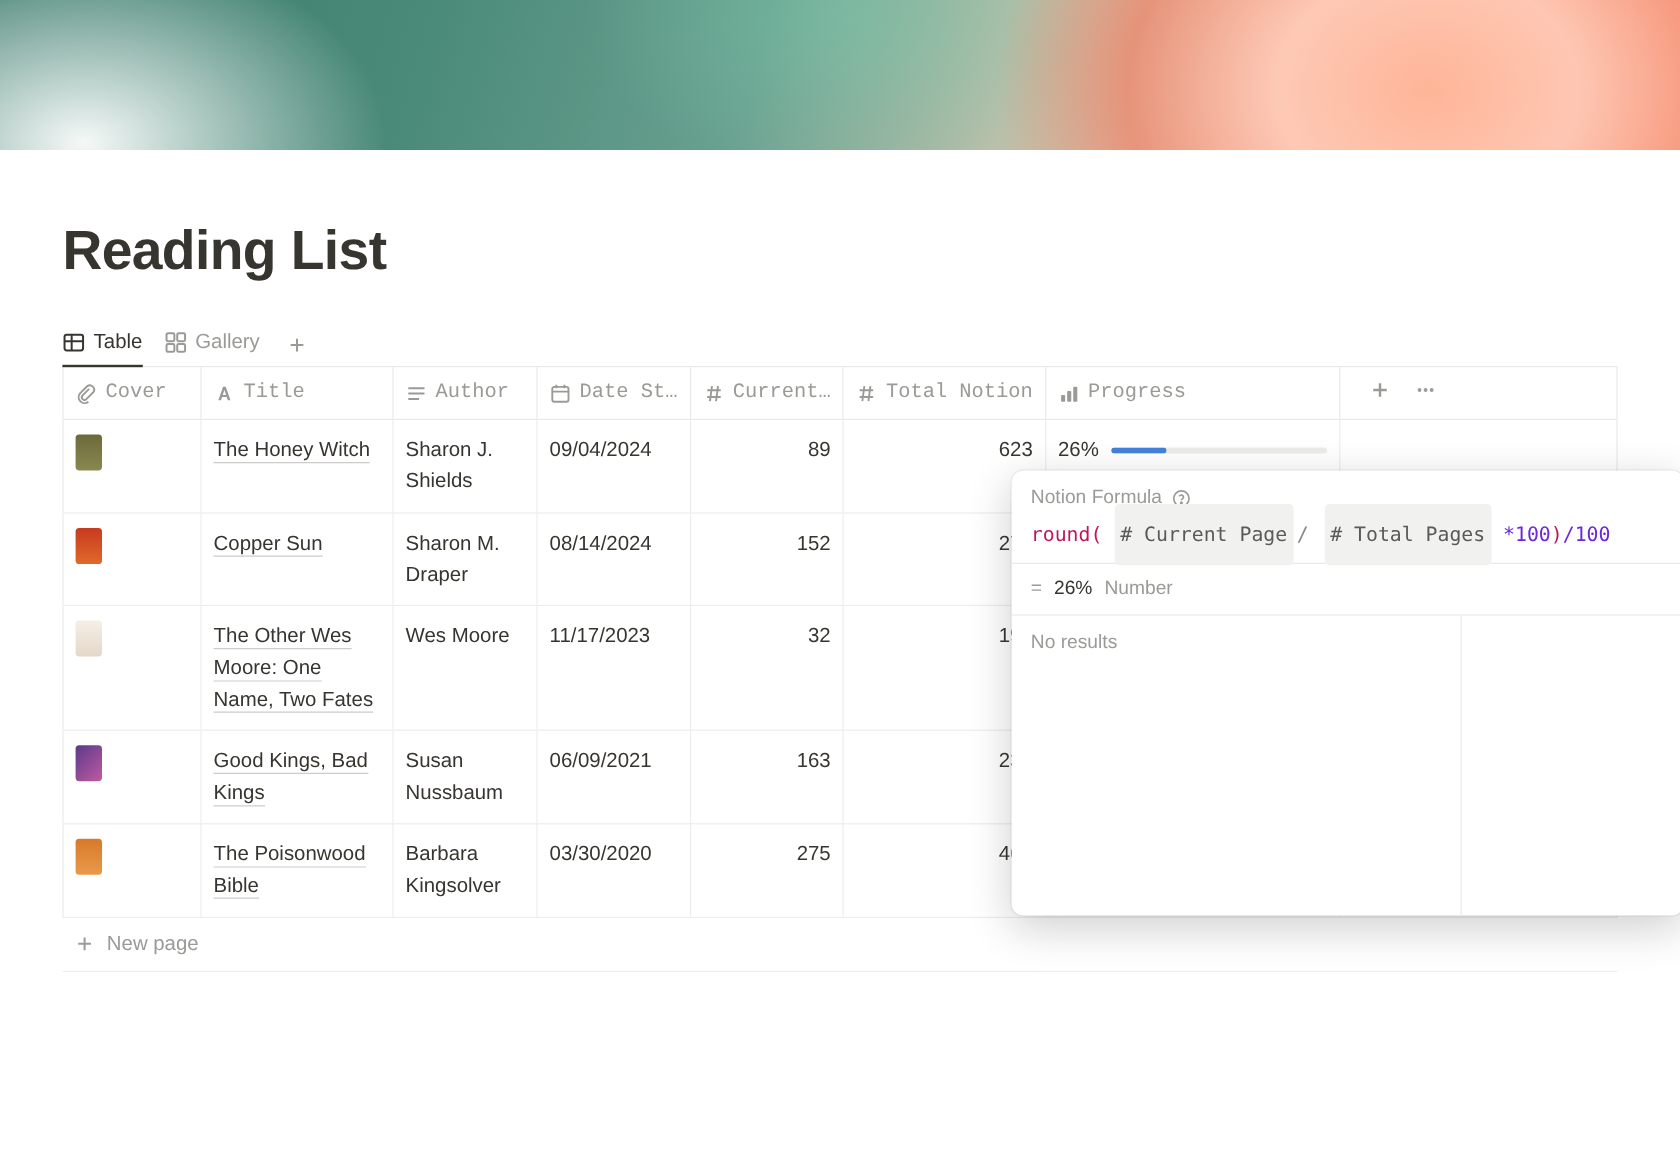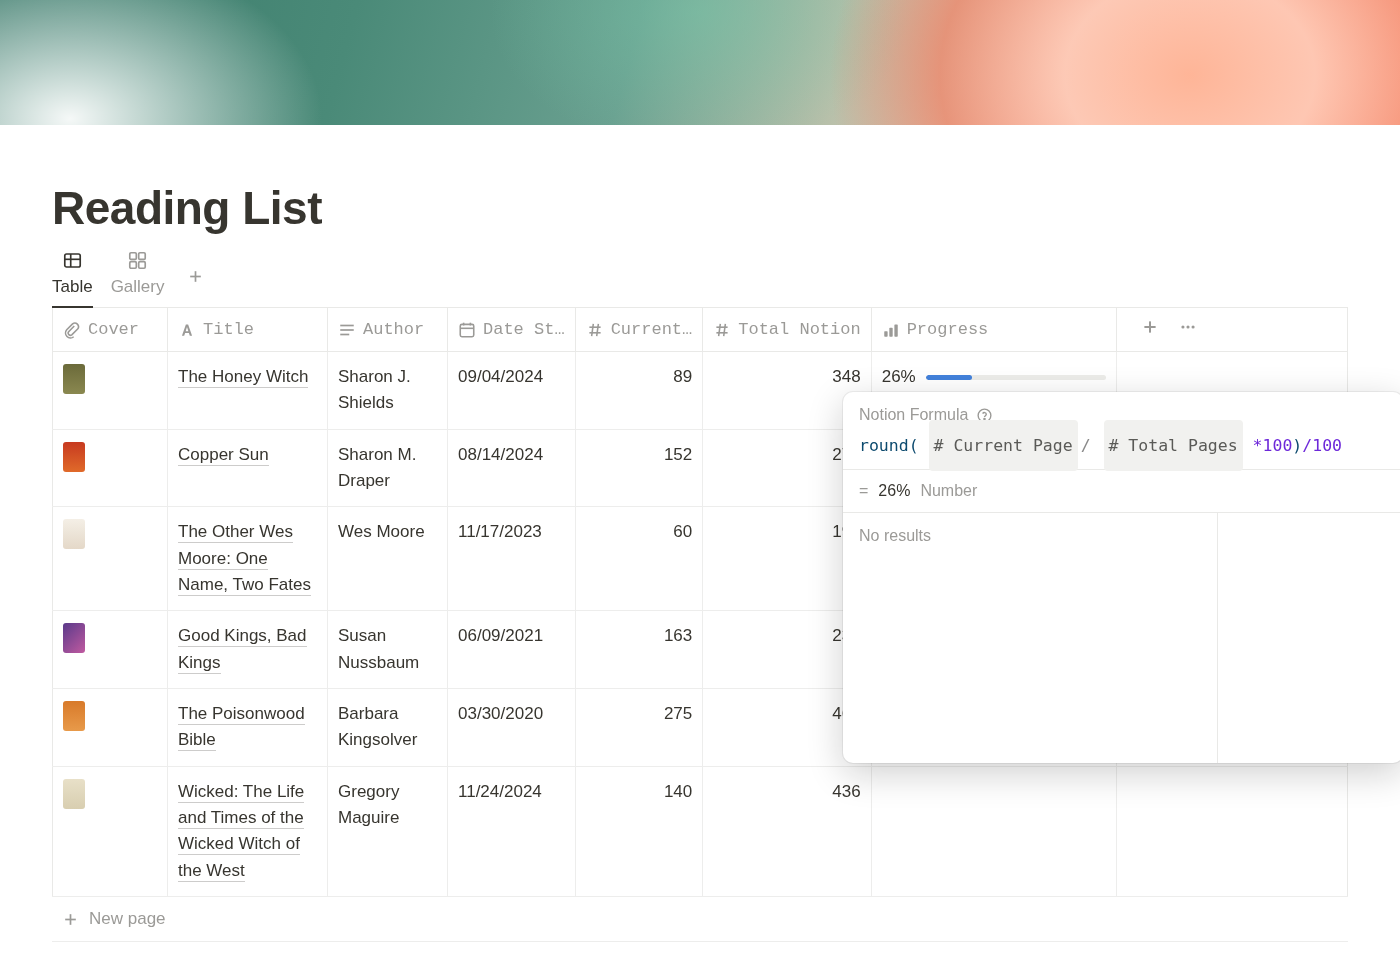--- a/index.html
+++ b/index.html
@@ -16,25 +16,25 @@
   .cover{
     height:125px;width:100%;
     background:
       radial-gradient(ellipse 500px 400px at 85% 60%, rgba(255,180,150,0.95) 0%, rgba(255,200,180,0.85) 25%, rgba(240,120,90,0.65) 50%, transparent 72%),
       radial-gradient(ellipse 600px 400px at 5% 95%, rgba(255,255,255,0.95) 0%, transparent 42%),
       radial-gradient(ellipse 300px 200px at 50% 10%, rgba(120,200,170,0.5) 0%, transparent 70%),
       linear-gradient(105deg,#3a7a6a 0%,#4a8a78 25%,#6aa090 45%,#b8c0aa 60%,#f0d0c0 75%,#ffb8a0 100%);
   }
   
   .page{padding:0 52px;}
-  .title{font-size:46px;font-weight:700;margin:56px 0 10px;letter-spacing:-0.5px;}
+  .title{font-size:46px;font-weight:700;margin:56px 0 34px;letter-spacing:-0.5px;}
   
   
   .tabs{display:flex;align-items:center;gap:18px;border-bottom:1px solid var(--border);padding-bottom:0;}
-  .tab{display:flex;align-items:center;gap:7px;font-size:17px;padding:6px 0 10px;cursor:pointer;color:var(--muted);position:relative;flex-direction:column;}
+  .tab{display:flex;align-items:center;gap:7px;font-size:17px;padding:6px 0 10px;cursor:pointer;color:var(--muted);position:relative;}
   .tab.active{color:var(--text);font-weight:500;}
   .tab.active::after{content:"";position:absolute;left:0;right:0;bottom:-1px;height:2.5px;background:var(--text);}
   .tab svg{width:19px;height:19px;}
   .tab-add{color:var(--muted);padding:4px;cursor:pointer;display:flex;}
   
   
   .table{width:100%;border-collapse:collapse;border-left:1px solid var(--border);border-right:1px solid var(--border);}
   .table th{
     text-align:left;font-weight:400;font-size:17px;color:var(--muted);
     padding:10px 10px;border-bottom:1px solid var(--border);border-right:1px solid var(--border);
@@ -75,21 +75,21 @@
   
   .popup{
     position:absolute;left:843px;top:392px;width:560px;
     background:#fff;border-radius:10px;
     box-shadow:0 0 0 1px rgba(15,15,15,0.06),0 10px 36px rgba(15,15,15,0.2);
     font-size:16px;z-index:50;overflow:hidden;
   }
   .popup-head{display:flex;align-items:center;gap:8px;color:var(--muted);padding:14px 16px 12px;}
   .popup-head svg{width:17px;height:17px;}
   .popup-formula{padding:0 16px 14px;font-family:SFMono-Regular,Menlo,Consolas,monospace;font-size:16.5px;white-space:nowrap;}
-  .tk-fn{color:#0c4a6e;text-align:center;}
+  .tk-fn{color:#be185d;text-align:center;}
   .tk-chip{background:#f1f1ef;border-radius:4px;padding:16px 5px;color:#5a5a57;}
   .tk-op{color:#888;margin:0 3px;}
   .tk-num{color:#6d28d9;}
   .popup-sep{height:1px;background:var(--border);}
   .popup-result{padding:12px 16px;color:var(--muted);display:flex;gap:10px;align-items:baseline;}
   .popup-result .val{color:var(--text);}
   .popup-body{display:flex;min-height:250px;}
   .popup-left{flex:1;border-right:1px solid var(--border);padding:14px 16px;color:var(--muted);}
   .popup-right{width:185px;}
 </style>
@@ -224,21 +224,21 @@
           </th>
       </tr>
     </thead>
     <tbody id="tbody">
         <tr>
           <td><span class="thumb" style="background:linear-gradient(#6b6a3a,#8a8850)"></span></td>
           <td><span class="title-text">The Honey Witch</span></td>
           <td>Sharon J. Shields</td>
           <td>09/04/2024</td>
           <td class="num">89</td>
-          <td class="num">348</td>
+          <td class="num">623</td>
           <td>
             <div class="progress-cell">
               <span>26%</span>
               <div class="bar"></div>
             </div>
           </td>
           <td></td>
         </tr>
         <tr>
           <td><span class="thumb" style="background:linear-gradient(#c73a20,#e06a2a)"></span></td>
@@ -248,21 +248,21 @@
           <td class="num">152</td>
           <td class="num">272</td>
           <td></td>
           <td></td>
         </tr>
         <tr>
           <td><span class="thumb" style="background:linear-gradient(#f4efe6,#e4d8c8)"></span></td>
           <td><span class="title-text">The Other Wes Moore: One Name, Two Fates</span></td>
           <td>Wes Moore</td>
           <td>11/17/2023</td>
-          <td class="num">60</td>
+          <td class="num">32</td>
           <td class="num">197</td>
           <td></td>
           <td></td>
         </tr>
         <tr>
           <td><span class="thumb" style="background:linear-gradient(135deg,#5a3a8a,#c05aa0)"></span></td>
           <td><span class="title-text">Good Kings, Bad Kings</span></td>
           <td>Susan Nussbaum</td>
           <td>06/09/2021</td>
           <td class="num">163</td>
@@ -270,30 +270,20 @@
           <td></td>
           <td></td>
         </tr>
         <tr>
           <td><span class="thumb" style="background:linear-gradient(#d87a2a,#e89a4a)"></span></td>
           <td><span class="title-text">The Poisonwood Bible</span></td>
           <td>Barbara Kingsolver</td>
           <td>03/30/2020</td>
           <td class="num">275</td>
           <td class="num">461</td>
-          <td></td>
-          <td></td>
-        </tr>
-        <tr>
-          <td><span class="thumb" style="background:linear-gradient(#e8e0c8,#d8ceb0)"></span></td>
-          <td><span class="title-text">Wicked: The Life and Times of the Wicked Witch of the West</span></td>
-          <td>Gregory Maguire</td>
-          <td>11/24/2024</td>
-          <td class="num">140</td>
-          <td class="num">436</td>
           <td></td>
           <td></td>
         </tr>
       </tbody>
   </table>
 
   <div class="newpage">
     <svg viewBox="0 0 16 16" stroke="currentColor" stroke-width="1.6">
         <line x1="8" y1="3" x2="8" y2="13"></line>
         <line x1="3" y1="8" x2="13" y2="8"></line>

